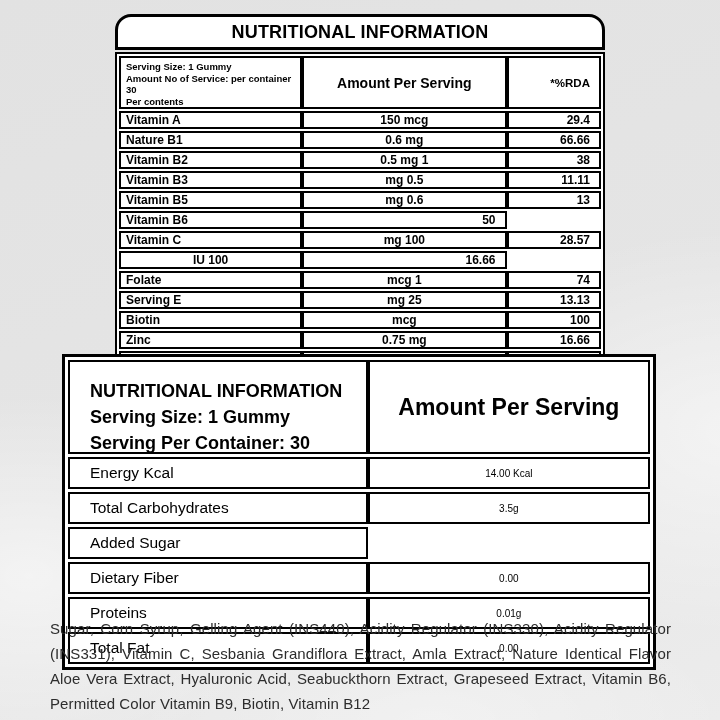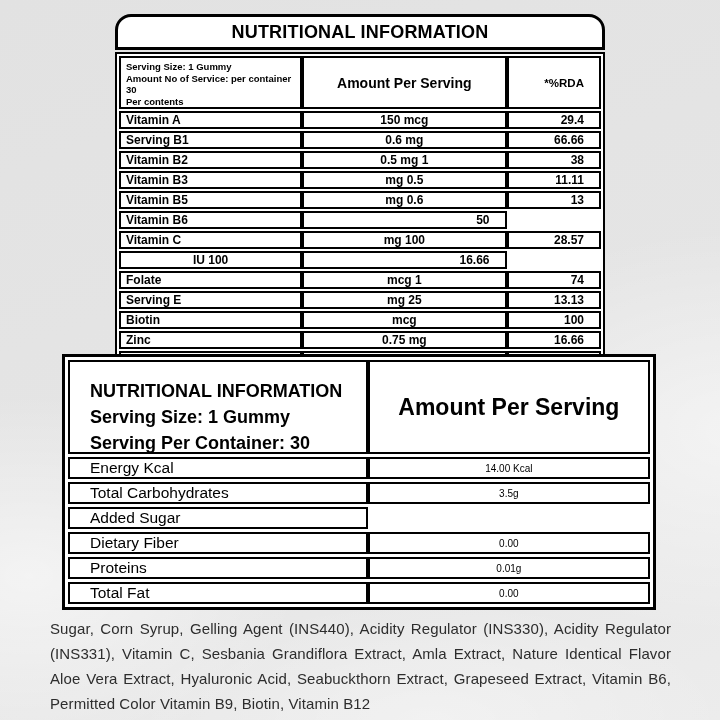--- a/index.html
+++ b/index.html
@@ -23,33 +23,33 @@
     height:36px; display:flex; align-items:center; justify-content:center;
     font-weight:bold; font-size:18px; letter-spacing:.2px; margin-bottom:2px;
   }
   .t1-body { background:#fff; border:2px solid #000; padding:2px; }
   .t1 .row { display:grid; grid-template-columns:38% 42.4% 19.6%; margin-bottom:2px; }
   .t1 .row:last-child { margin-bottom:0; }
   .t1 .c { border:2px solid #000; background:#fff; display:flex; align-items:center; min-height:16px; }
   .t1 .hdr .c { min-height:42px; }
   .t1 .c1 { justify-content:flex-start; padding-left:5px; font-weight:bold; font-size:12px; }
   .t1 .c2 { justify-content:center; font-weight:bold; font-size:12px; }
-  .t1 .c3 { justify-content:flex-end; padding-right:15px; font-weight:bold; font-size:12px; }
+  .t1 .c3 { justify-content:flex-end; padding-right:9px; font-weight:bold; font-size:12px; }
   .t1 .hdr .c1 { font-size:9.5px; line-height:11.5px; display:block; padding-top:3px; }
   .t1 .hdr .c2 { font-size:14px; }
   .t1 .hdr .c3 { font-size:11.5px; justify-content:flex-end; }
 
   
   .t2 {
     position:absolute; left:62px; top:354px; width:594px;
     background:#fff; border:3px solid #000; padding:3px;
   }
   .t2 .row { display:grid; grid-template-columns:51.5% 48.5%; margin-bottom:3px; }
   .t2 .row:last-child { margin-bottom:0;border-radius:10px; }
-  .t2 .c { border:2px solid #000; background:#fff; display:flex; align-items:center; height:22px; }
+  .t2 .c { border:2px solid #000; background:#fff; display:flex; align-items:center; height:32px; }
   .t2 .hdr .c { height:94px; }
   .t2 .c1 { justify-content:flex-start; padding-left:20px; font-size:15.5px; }
   .t2 .c2 { justify-content:center; font-size:10px; }
   .t2 .hdr .c1 { display:block; padding-top:16px; font-weight:bold; font-size:18px; line-height:26px; }
   .t2 .hdr .c2 { font-weight:bold; font-size:23px; }
 
   
   .ingredients {
     position:absolute; left:50px; top:616px; width:621px;
     font-size:15px; line-height:25px; color:#2d2d2d;
@@ -73,21 +73,21 @@
     </div>
     <div>
 
         <div class="row">
           <div class="c c1">Vitamin A</div>
           <div class="c c2">150 mcg</div>
           <div class="c c3">29.4</div>
         </div>
 
         <div class="row">
-          <div class="c c1">Serving B1</div>
+          <div class="c c1">Nature B1</div>
           <div class="c c2">0.6 mg</div>
           <div class="c c3">66.66</div>
         </div>
 
         <div class="row">
           <div class="c c1">Vitamin B2</div>
           <div class="c c2">0.5 mg 1</div>
           <div class="c c3">38</div>
         </div>
 

